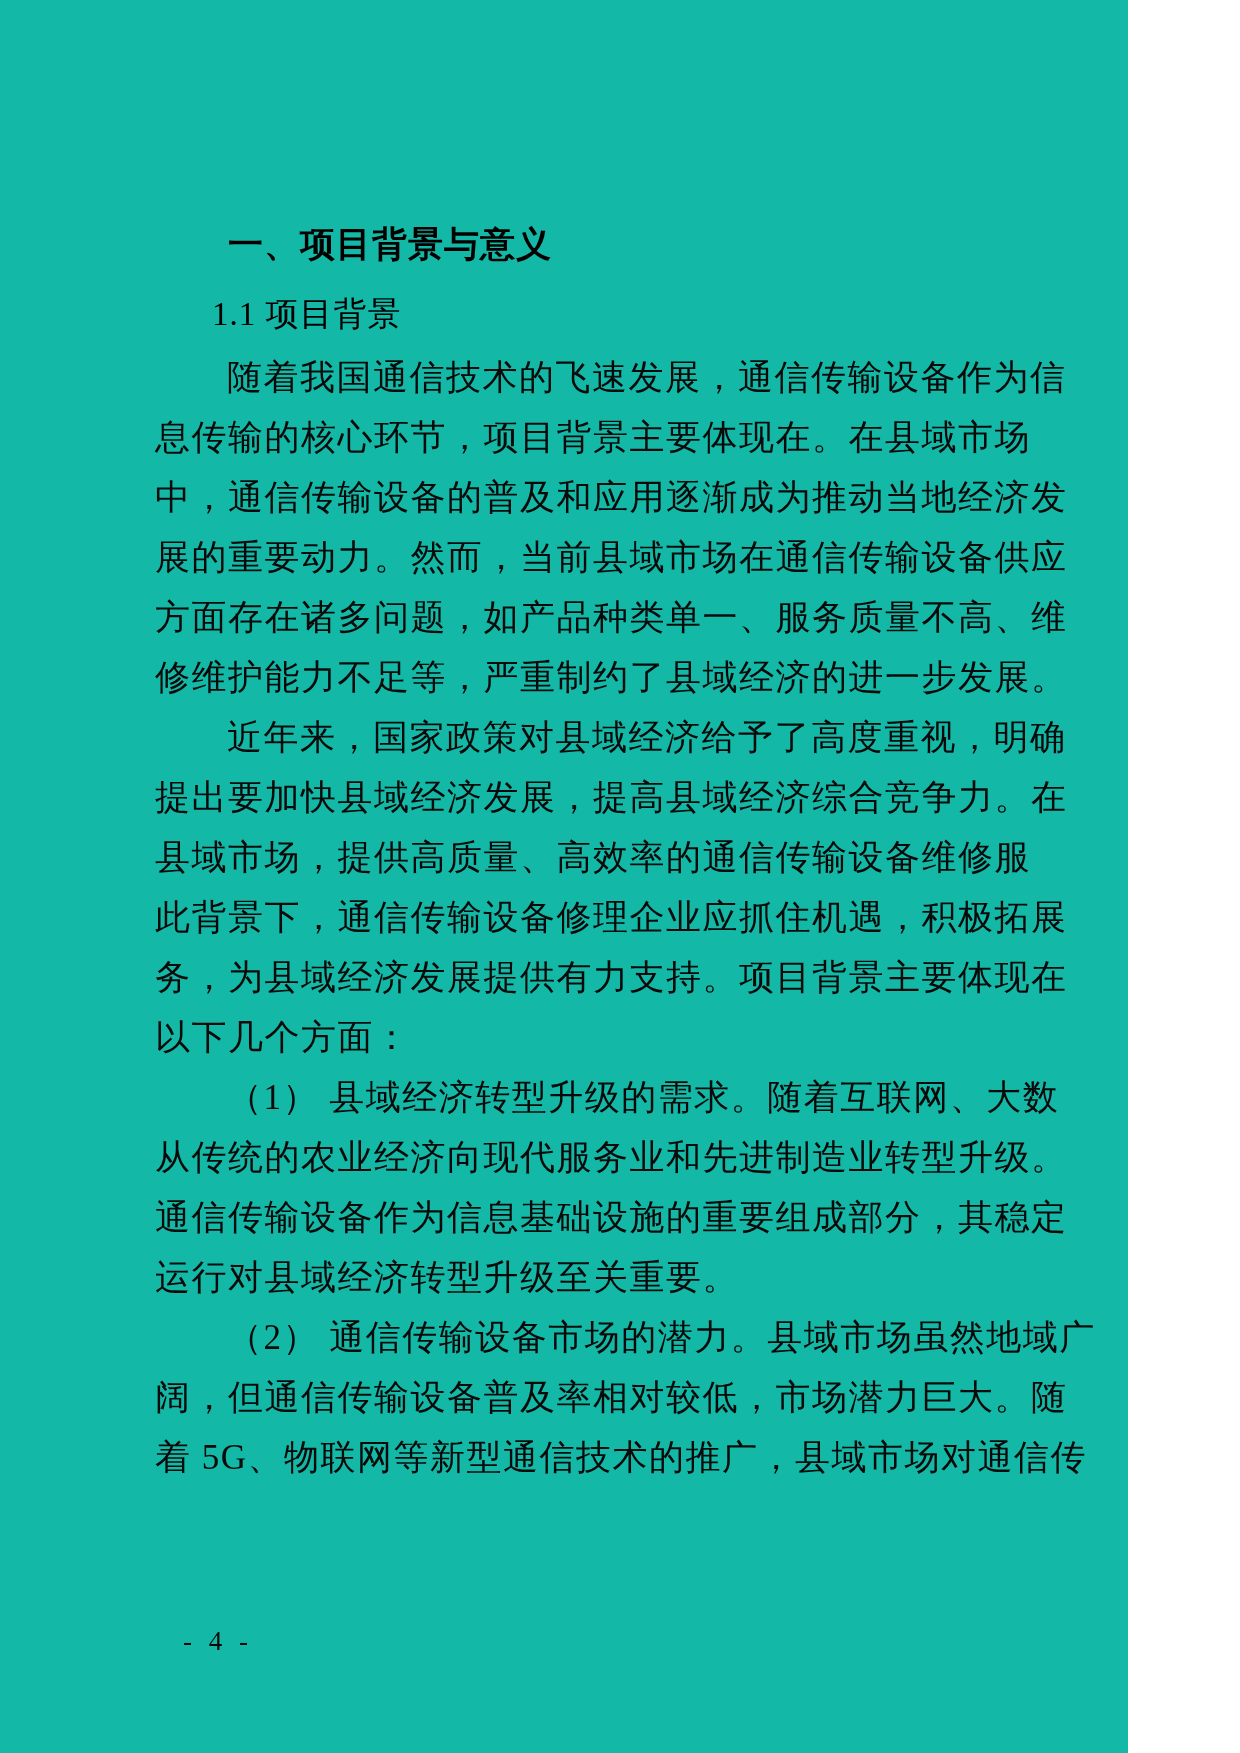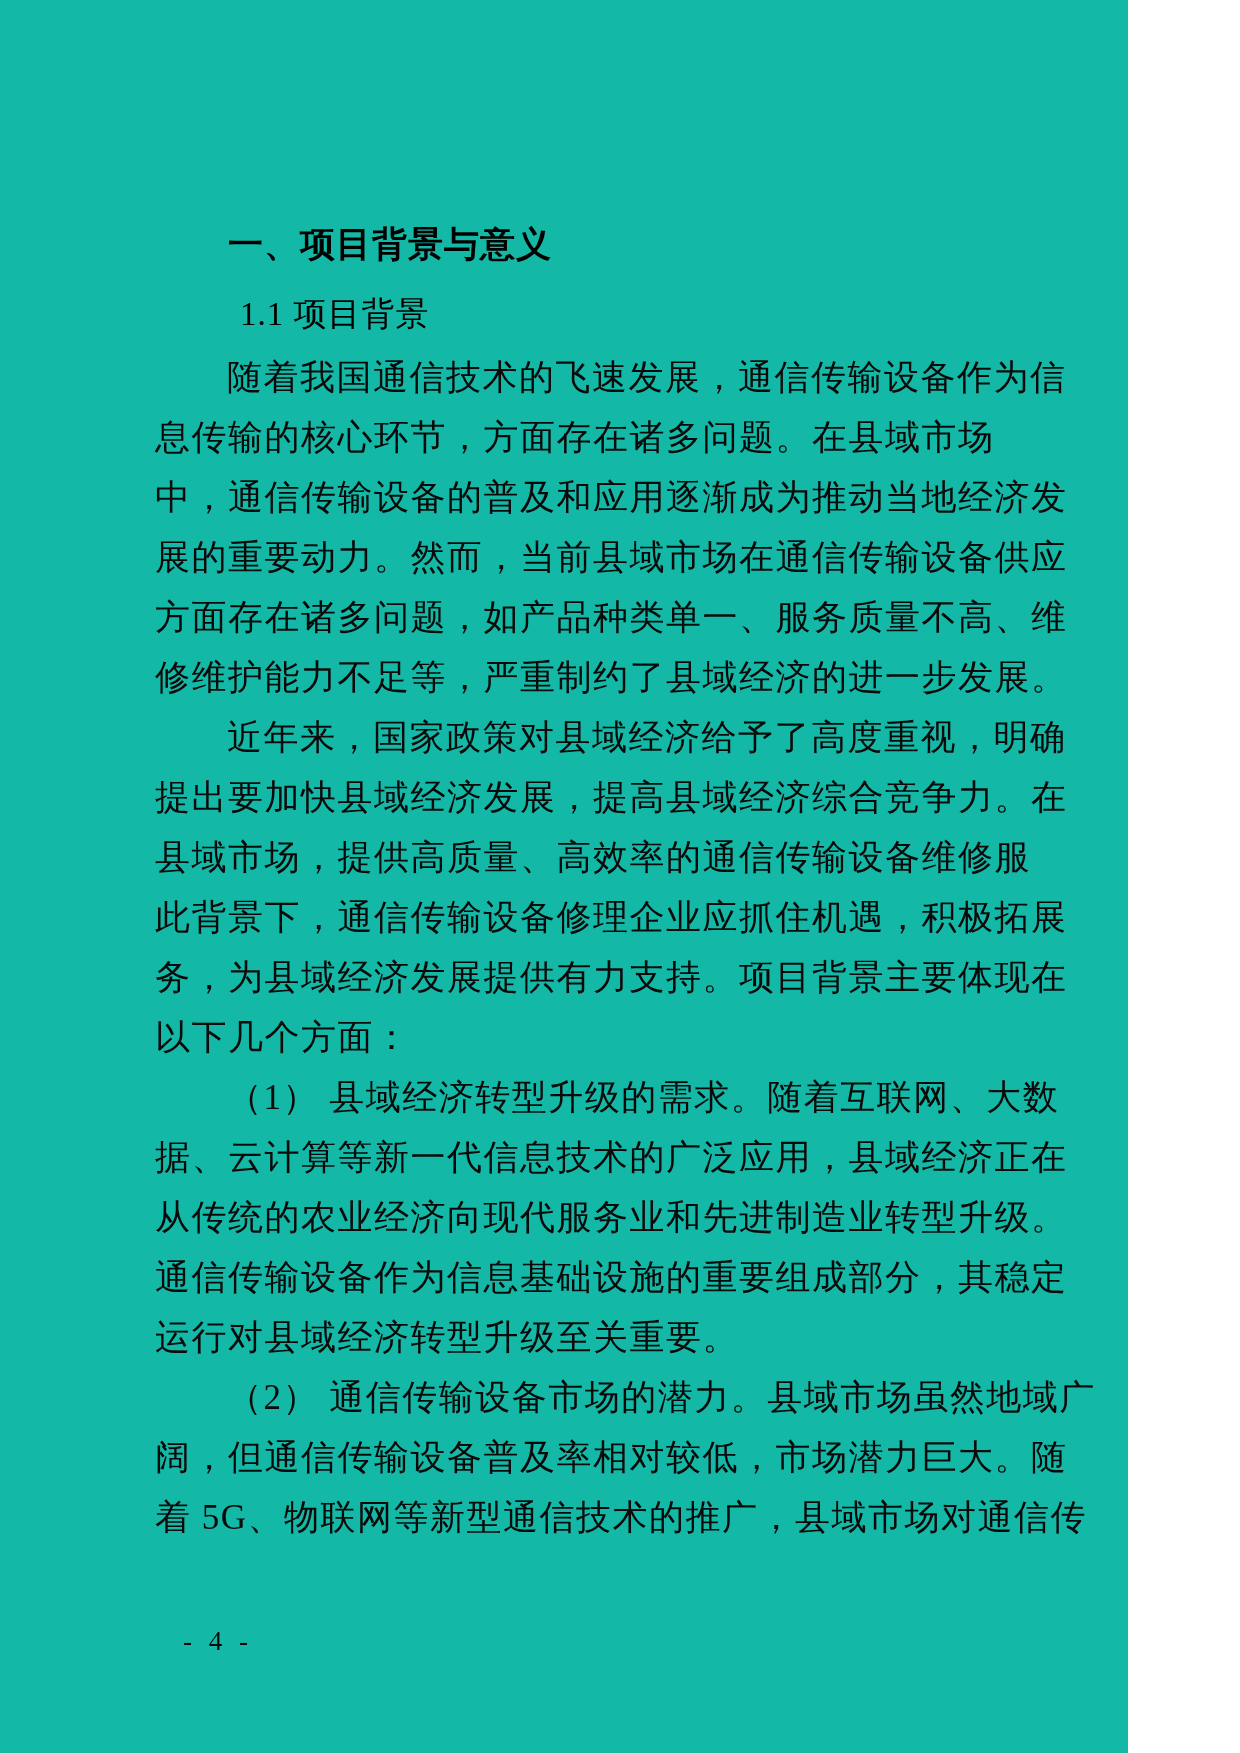--- a/index.html
+++ b/index.html
@@ -21,21 +21,21 @@
     top: 222px;
     font-family: "Liberation Sans", sans-serif;
     font-weight: 700;
     font-size: 35px;
     letter-spacing: 1px;
     line-height: 44px;
     color: #000000;
   }
   .subsection-heading {
     position: absolute;
-    left: 240px;
+    left: 212px;
     top: 293px;
     font-family: "Liberation Serif", serif;
     font-weight: 400;
     font-size: 33px;
     letter-spacing: 1px;
     line-height: 42px;
     color: #000000;
   }
   .body-text {
     position: absolute;
@@ -68,33 +68,32 @@
 </head>
 <body>
 
 <div class="page">
   <div class="section-heading">一、项目背景与意义</div>
 
   <div class="subsection-heading">1.1 项目背景</div>
 
   <div class="body-text" id="body-text">
       <div class="line indent">随着我国通信技术的飞速发展，通信传输设备作为信</div>
-      <div class="line">息传输的核心环节，方面存在诸多问题。在县域市场</div>
+      <div class="line">息传输的核心环节，项目背景主要体现在。在县域市场</div>
       <div class="line">中，通信传输设备的普及和应用逐渐成为推动当地经济发</div>
       <div class="line">展的重要动力。然而，当前县域市场在通信传输设备供应</div>
       <div class="line">方面存在诸多问题，如产品种类单一、服务质量不高、维</div>
       <div class="line">修维护能力不足等，严重制约了县域经济的进一步发展。</div>
       <div class="line indent">近年来，国家政策对县域经济给予了高度重视，明确</div>
       <div class="line">提出要加快县域经济发展，提高县域经济综合竞争力。在</div>
       <div class="line">县域市场，提供高质量、高效率的通信传输设备维修服</div>
       <div class="line">此背景下，通信传输设备修理企业应抓住机遇，积极拓展</div>
       <div class="line">务，为县域经济发展提供有力支持。项目背景主要体现在</div>
       <div class="line">以下几个方面：</div>
       <div class="line indent">（1） 县域经济转型升级的需求。随着互联网、大数</div>
-      <div class="line">据、云计算等新一代信息技术的广泛应用，县域经济正在</div>
       <div class="line">从传统的农业经济向现代服务业和先进制造业转型升级。</div>
       <div class="line">通信传输设备作为信息基础设施的重要组成部分，其稳定</div>
       <div class="line">运行对县域经济转型升级至关重要。</div>
       <div class="line indent">（2） 通信传输设备市场的潜力。县域市场虽然地域广</div>
       <div class="line">阔，但通信传输设备普及率相对较低，市场潜力巨大。随</div>
       <div class="line">着 5G、物联网等新型通信技术的推广，县域市场对通信传</div>
     </div>
 
   <div class="page-number">- 4 -</div>
 </div>

